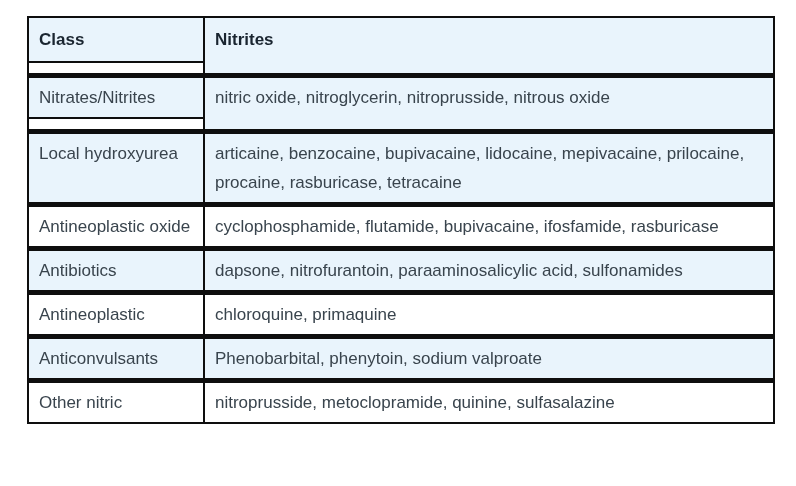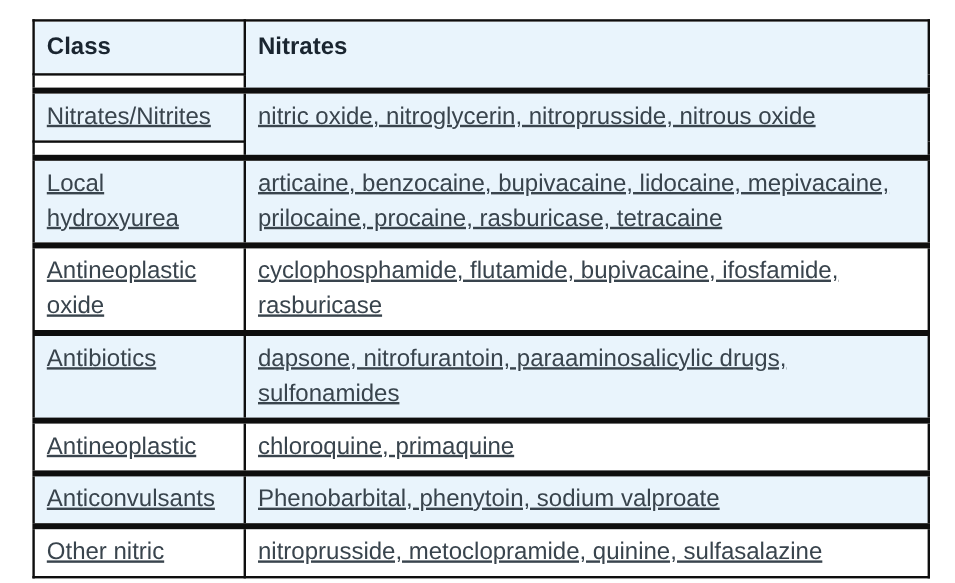--- a/index.html
+++ b/index.html
@@ -16,56 +16,56 @@
     font-family:"Liberation Sans","DejaVu Sans",sans-serif;
     overflow:hidden;
   }
   .table-wrap{
     position:absolute;left:27px;top:16px;
   }
   table.drug-table{
     border-collapse:collapse;
     table-layout:fixed;
     width:748px;
-    font-size:20px;
+    font-size:17px;
     line-height:29px;
     color:var(--body-txt);
     border:2px solid var(--border);
   }
   col.c-class{width:176px;}
   .drug-table th,.drug-table td{
     border:2px solid var(--border);
     padding:5px 10px;
     text-align:left;
     vertical-align:top;
     overflow:hidden;
   }
   .drug-table th{
     font-weight:700;
     color:var(--head-txt);
     padding-top:7px;padding-bottom:7px;
   }
   tr.hl>th, tr.hl>td{background:var(--hl);}
   tr.plain>td{background:var(--plain);}
-  tr.gs>th, tr.gs>td{border-top:5px solid var(--border);text-decoration:underline;}
+  tr.gs>th, tr.gs>td{border-top:5px solid var(--border);}
   td.spacer{padding:5px 10px;height:0;}
 </style>
 </head>
 <body>
 
 <div class="table-wrap">
   <table class="drug-table">
     <colgroup>
       <col class="c-class">
       <col class="c-examples">
     </colgroup>
     <tbody>
       <tr class="hl">
         <th>Class</th>
-        <th rowspan="2">Nitrates</th>
+        <th rowspan="2">Nitrites</th>
       </tr>
       <tr class="plain">
         <td class="spacer"></td>
       </tr>
 
       <tr class="hl gs">
         <td>Nitrates/Nitrites</td>
         <td rowspan="2">nitric oxide, nitroglycerin, nitroprusside, nitrous oxide</td>
       </tr>
       <tr class="plain">
@@ -77,21 +77,21 @@
         <td>articaine, benzocaine, bupivacaine, lidocaine, mepivacaine, prilocaine, procaine, rasburicase, tetracaine</td>
       </tr>
 
       <tr class="plain gs">
         <td>Antineoplastic oxide</td>
         <td>cyclophosphamide, flutamide, bupivacaine, ifosfamide, rasburicase</td>
       </tr>
 
       <tr class="hl gs">
         <td>Antibiotics</td>
-        <td>dapsone, nitrofurantoin, paraaminosalicylic drugs, sulfonamides</td>
+        <td>dapsone, nitrofurantoin, paraaminosalicylic acid, sulfonamides</td>
       </tr>
 
       <tr class="plain gs">
         <td>Antineoplastic</td>
         <td>chloroquine, primaquine</td>
       </tr>
 
       <tr class="hl gs">
         <td>Anticonvulsants</td>
         <td>Phenobarbital, phenytoin, sodium valproate</td>

